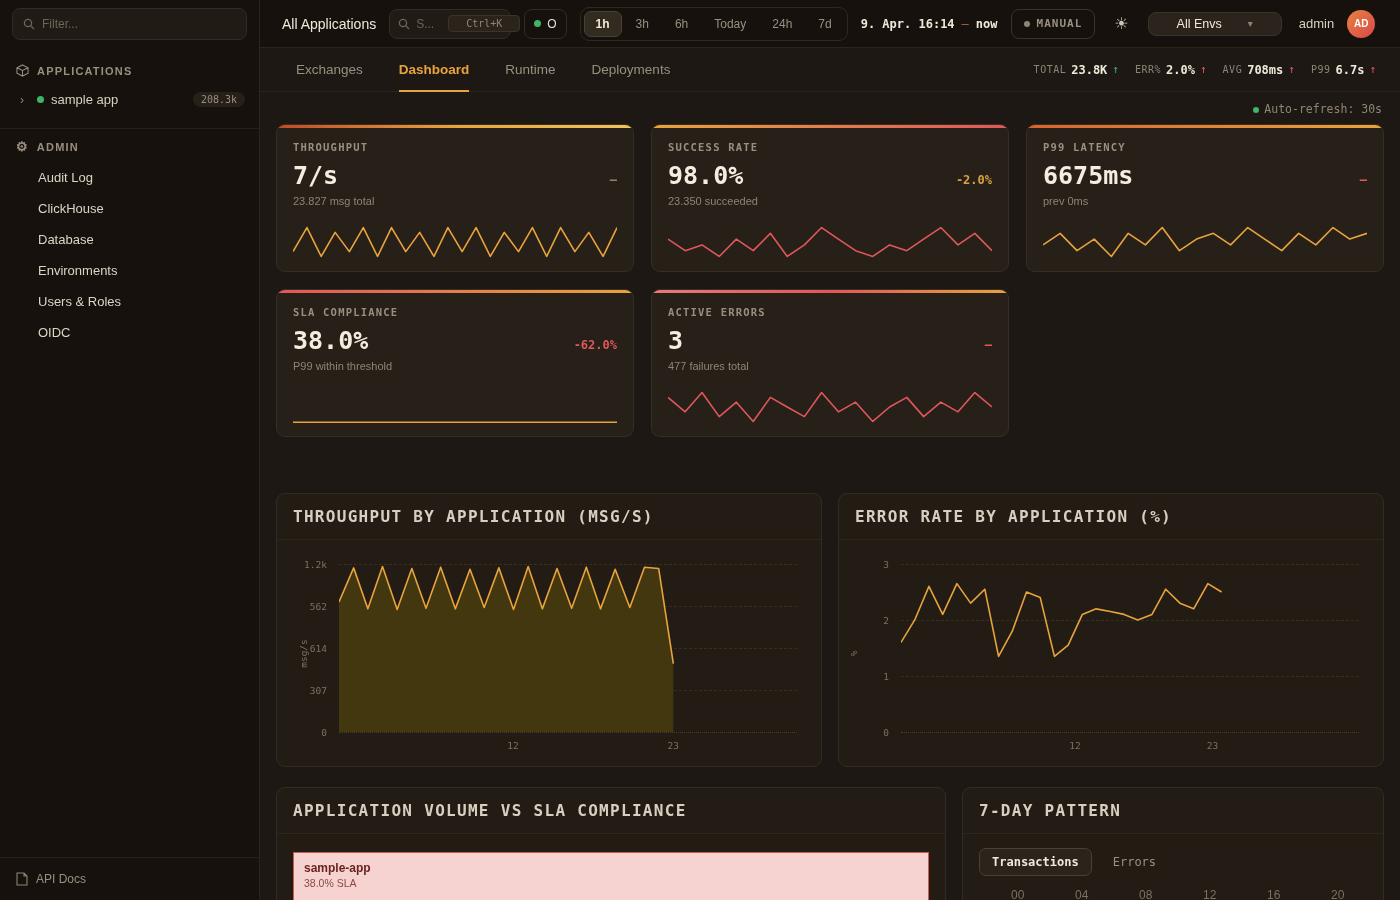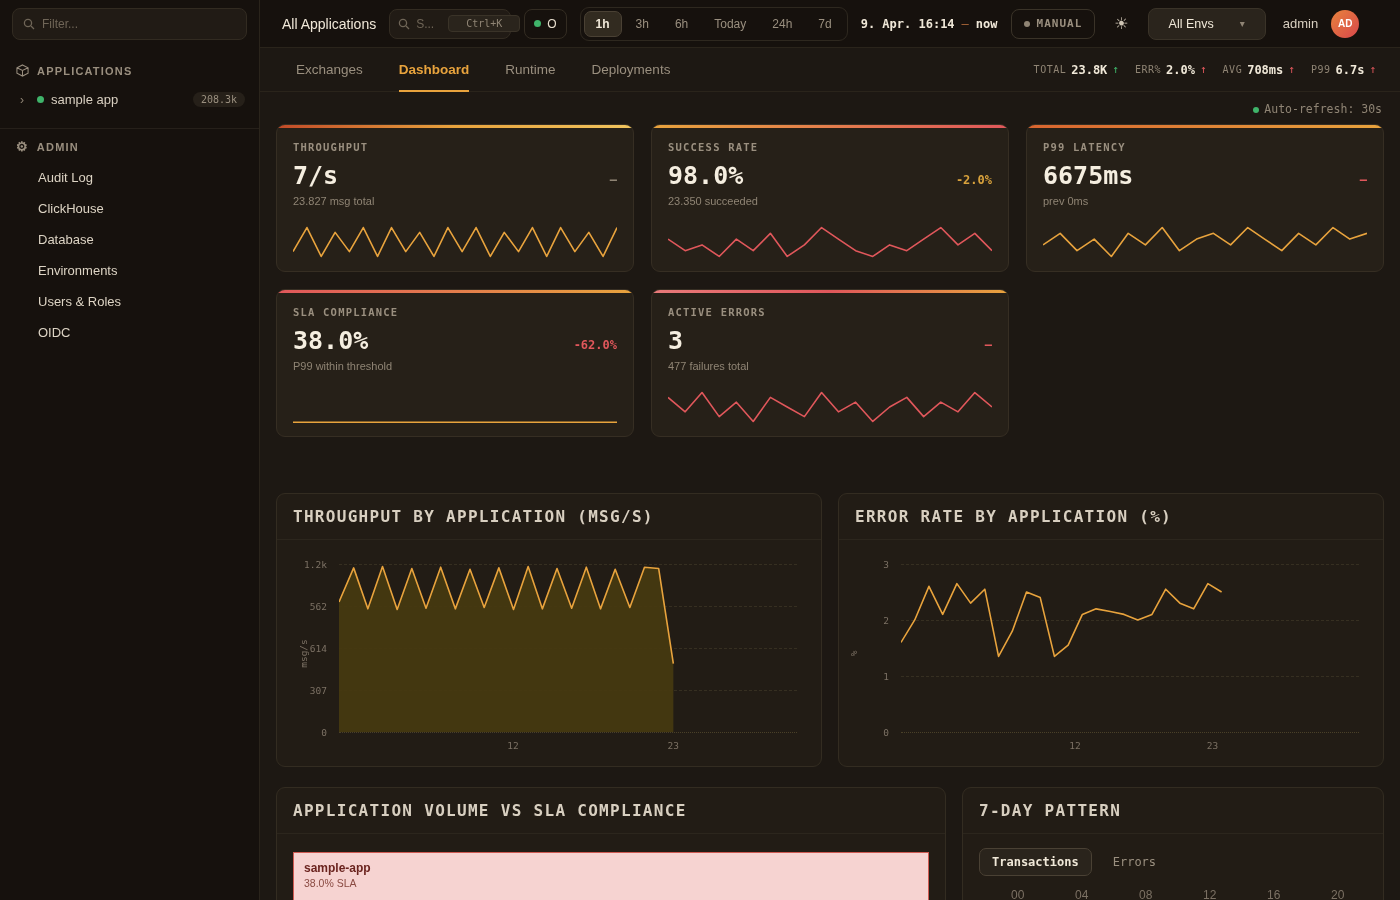--- a/index.html
+++ b/index.html
@@ -41,21 +41,21 @@
   .live-pill { border:1px solid #332c22; border-radius:8px; height:30px; display:flex; align-items:center; gap:6px; padding:0 9px; color:#e8dfcf; font-size:12px; }
   .range-group { display:flex; align-items:center; border:1px solid #2e281f; border-radius:9px; padding:3px; gap:2px; }
   .range-btn { background:transparent; border:1px solid transparent; border-radius:7px; color:#9a8f7f; font-size:12px; padding:5px 11px; cursor:pointer; font-family:"Liberation Sans", sans-serif; }
   .range-btn.active { background:#322b20; border-color:#4a4134; color:#f0e8d8; font-weight:bold; }
   .range-date { display:flex; align-items:center; gap:7px; font-family:"DejaVu Sans Mono", monospace; font-size:12px; }
   .range-date .d { color:#f0e8d8; font-weight:bold; }
   .range-date .sep { color:#b06a3a; }
   .manual-btn { display:flex; align-items:center; gap:7px; border:1px solid #3a3328; background:transparent; border-radius:8px; height:30px; padding:0 12px; color:#9a8f7f; font-family:"DejaVu Sans Mono", monospace; font-size:11px; font-weight:bold; letter-spacing:1px; cursor:pointer; }
   .manual-dot { width:6px; height:6px; border-radius:50%; background:#8f8474; }
   .icon-btn { background:transparent; border:none; color:#cfc5b4; font-size:16px; cursor:pointer; padding:4px 6px; }
-  .env-select { display:flex; align-items:center; gap:26px; background:#2a241c; border:1px solid #3a3328; border-radius:8px; height:32px; padding:0 20px; color:#f0e8d8; font-size:12.5px; cursor:pointer; }
+  .env-select { display:flex; align-items:center; gap:26px; background:#2a241c; border:1px solid #3a3328; border-radius:8px; height:24px; padding:0 28px; color:#f0e8d8; font-size:12.5px; cursor:pointer; }
   .env-caret { color:#8f8474; font-size:10px; }
   .user-name { color:#d8cfc0; font-size:13px; margin-left:4px; }
   .avatar { width:28px; height:28px; border-radius:50%; background:linear-gradient(135deg,#e8833d,#d8474b); color:#fff; font-size:10px; font-weight:bold; display:flex; align-items:center; justify-content:center; }
 
   
   .tabsbar { height:44px; min-height:44px; display:flex; align-items:stretch; border-bottom:1px solid #2a241b; padding:0 24px 0 36px; gap:36px; background:#1d1813; }
   .tab { display:flex; align-items:center; color:#9a8f7f; font-size:13.5px; cursor:pointer; border-bottom:2px solid transparent; margin-bottom:-1px; }
   .tab.active { color:#e8a33d; border-bottom-color:#e8a33d; font-weight:bold; }
   .tab-stats { margin-left:auto; display:flex; align-items:center; gap:16px; font-family:"DejaVu Sans Mono", monospace; }
   .stat { display:flex; align-items:center; gap:5px; }
@@ -164,20 +164,28 @@
       <span>ADMIN</span>
     </div>
 
     <div class="admin-item">Audit Log</div>
     <div class="admin-item">ClickHouse</div>
     <div class="admin-item">Database</div>
     <div class="admin-item">Environments</div>
     <div class="admin-item">Users &amp; Roles</div>
     <div class="admin-item">OIDC</div>
 
+    <div class="side-foot">
+      <span class="icon-svg">
+        <svg width="12" height="14" viewBox="0 0 12 14">
+            <path d="M1 1 H8 L11 4 V13 H1 Z M8 1 V4 H11" fill="none" stroke="#8f8474" stroke-width="1.1"></path>
+          </svg>
+      </span>
+      <span>API Docs</span>
+    </div>
   </aside>
 
   <div class="main">
 
     <header class="topbar">
       <span class="tb-title">All Applications</span>
 
       <div class="search">
         <span class="icon-svg">
           <svg width="12" height="12" viewBox="0 0 12 12">

